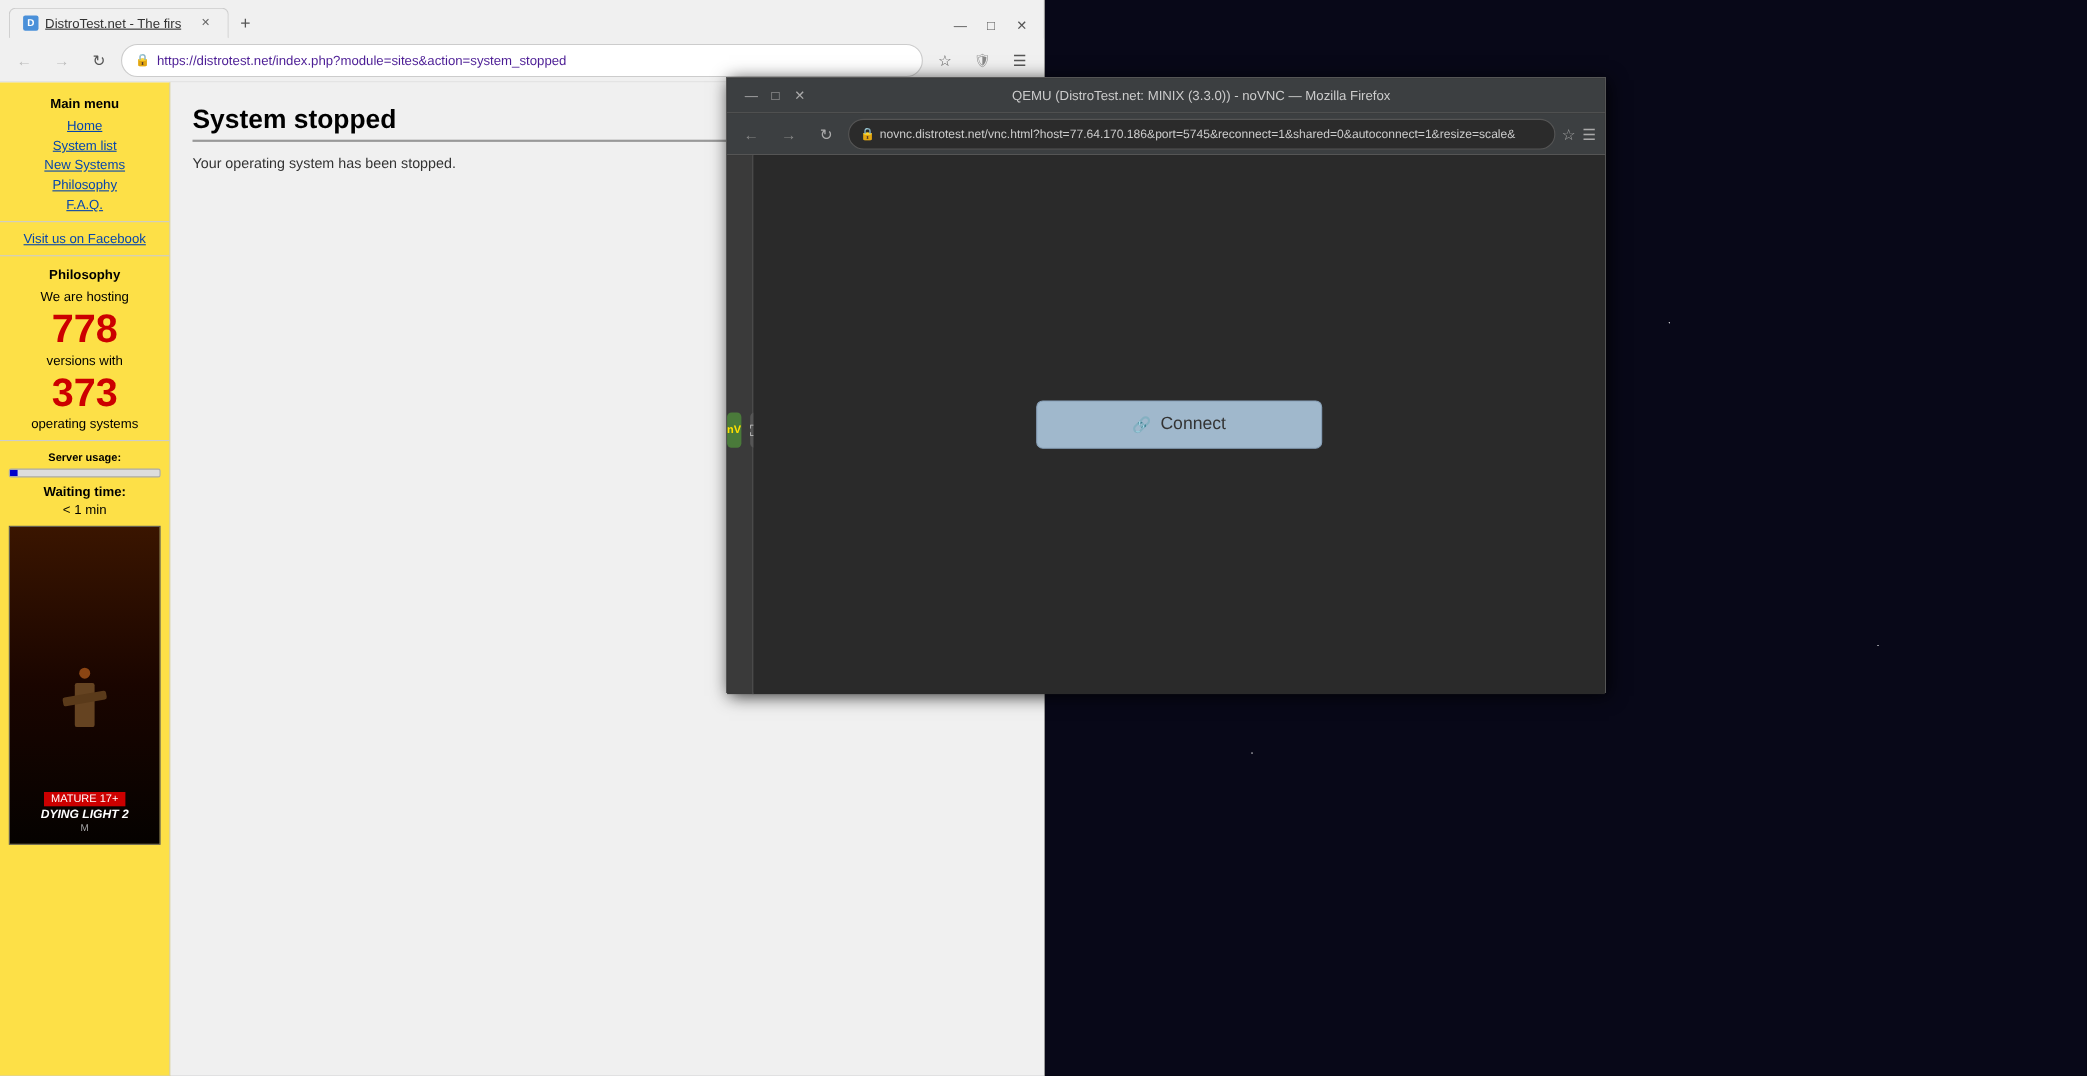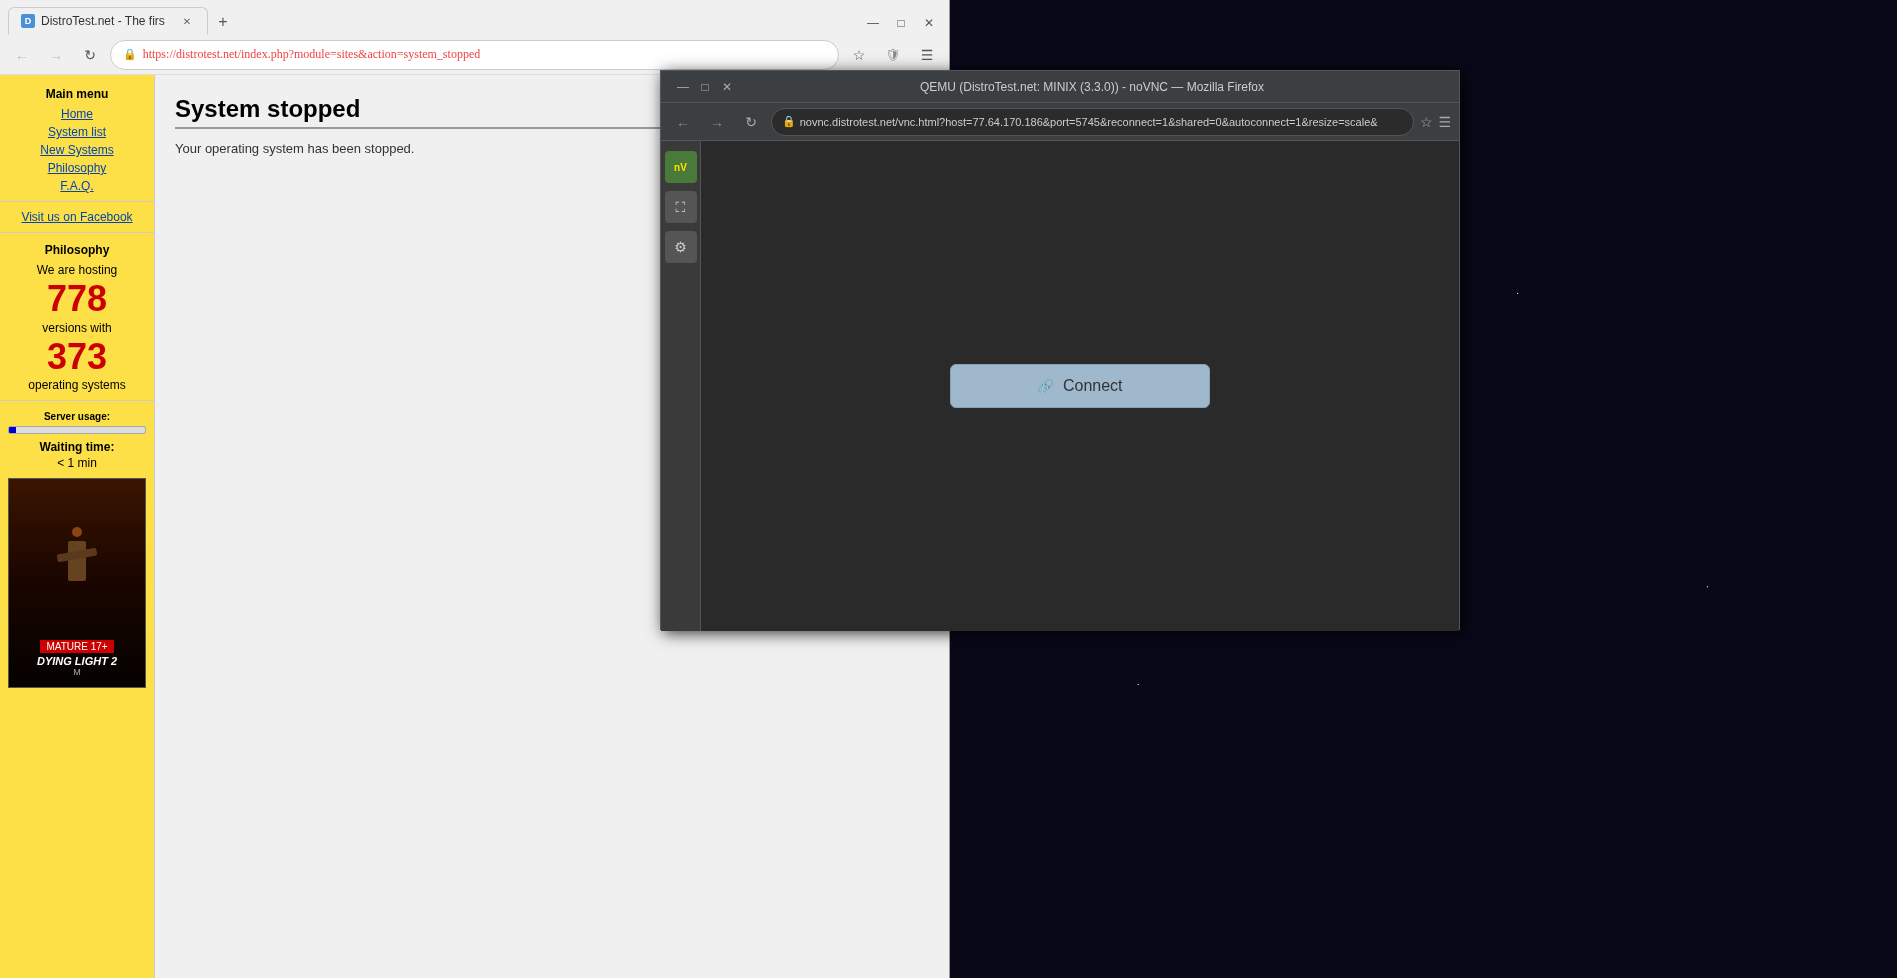--- a/index.html
+++ b/index.html
@@ -137,22 +137,21 @@
     }
 
     .lock-icon {
       color: #666;
       font-size: 11px;
     }
 
     .address-text {
       flex: 1;
       font-size: 12px;
-      color: #ef4444;
-      font-family: Liberation Serif, serif;
+      color: #4c1d95;
     }
 
     .star-btn, .menu-btn {
       width: 28px;
       height: 28px;
       display: flex;
       align-items: center;
       justify-content: center;
       font-size: 14px;
       color: #555;
@@ -240,21 +239,21 @@
     }
 
     .waiting-value {
       font-size: 12px;
       color: #000;
     }
 
     .ad-box {
       margin: 8px;
       background: linear-gradient(180deg, #3a1a00 0%, #1a0800 40%, #0a0500 100%);
-      height: 210px;
+      height: 290px;
       border: 1px solid #555;
       display: flex;
       flex-direction: column;
       align-items: center;
       justify-content: flex-end;
       padding-bottom: 12px;
       overflow: hidden;
       position: relative;
       text-decoration: underline;
     }
@@ -352,25 +351,24 @@
     }
 
     .novnc-content {
       flex: 1;
       display: flex;
       height: calc(560px - 70px);
     }
 
     
     .novnc-panel {
-      width: 40px;
+      width: 24px;
       background: #3a3a3a;
       border-right: 1px solid #555;
       display: flex;
-      flex-direction: column;
       align-items: center;
       padding-top: 10px;
       gap: 8px;
     }
 
     .novnc-panel-btn {
       width: 32px;
       height: 32px;
       background: #555;
       border-radius: 4px;
@@ -457,21 +455,21 @@
 
 <div class="desktop-bg"></div>
 
 <div class="firefox-main">
 
   <div class="tab-bar">
     <div class="tab-active">
       <div class="tab-favicon">
         <span style="color:#fff;font-size:9px;font-weight:bold;">D</span>
       </div>
-      <span style="font-size:12px;color:#333;overflow:hidden;white-space:nowrap;max-width:130px;">DistroTest.net - The firs</span>
+      <span style="font-size:12px;color:#333;overflow:hidden;white-space:nowrap;max-width:130px;text-decoration:underline;">DistroTest.net - The firs</span>
       <div class="tab-close">✕</div>
     </div>
     <div class="new-tab-btn">+</div>
     <div style="margin-left:auto;display:flex;gap:4px;">
       <div class="ctrl-btn ctrl-min">—</div>
       <div class="ctrl-btn ctrl-max">□</div>
       <div class="ctrl-btn ctrl-close">✕</div>
     </div>
   </div>
 

